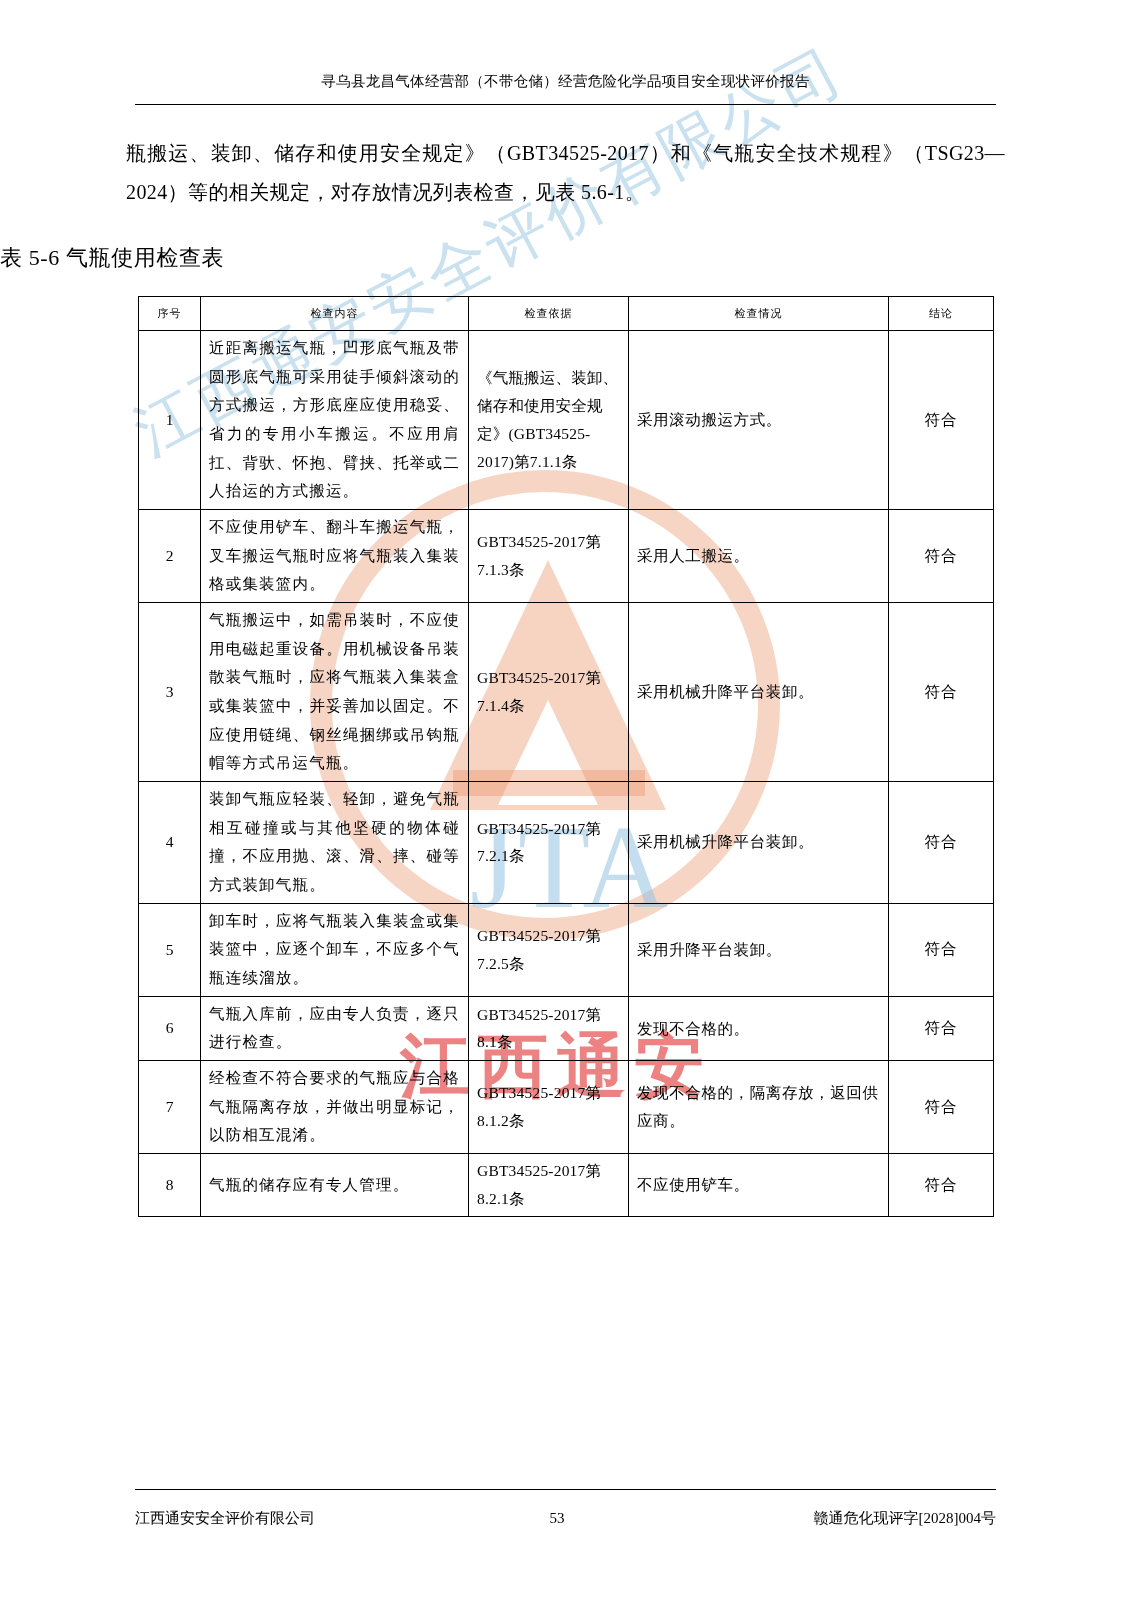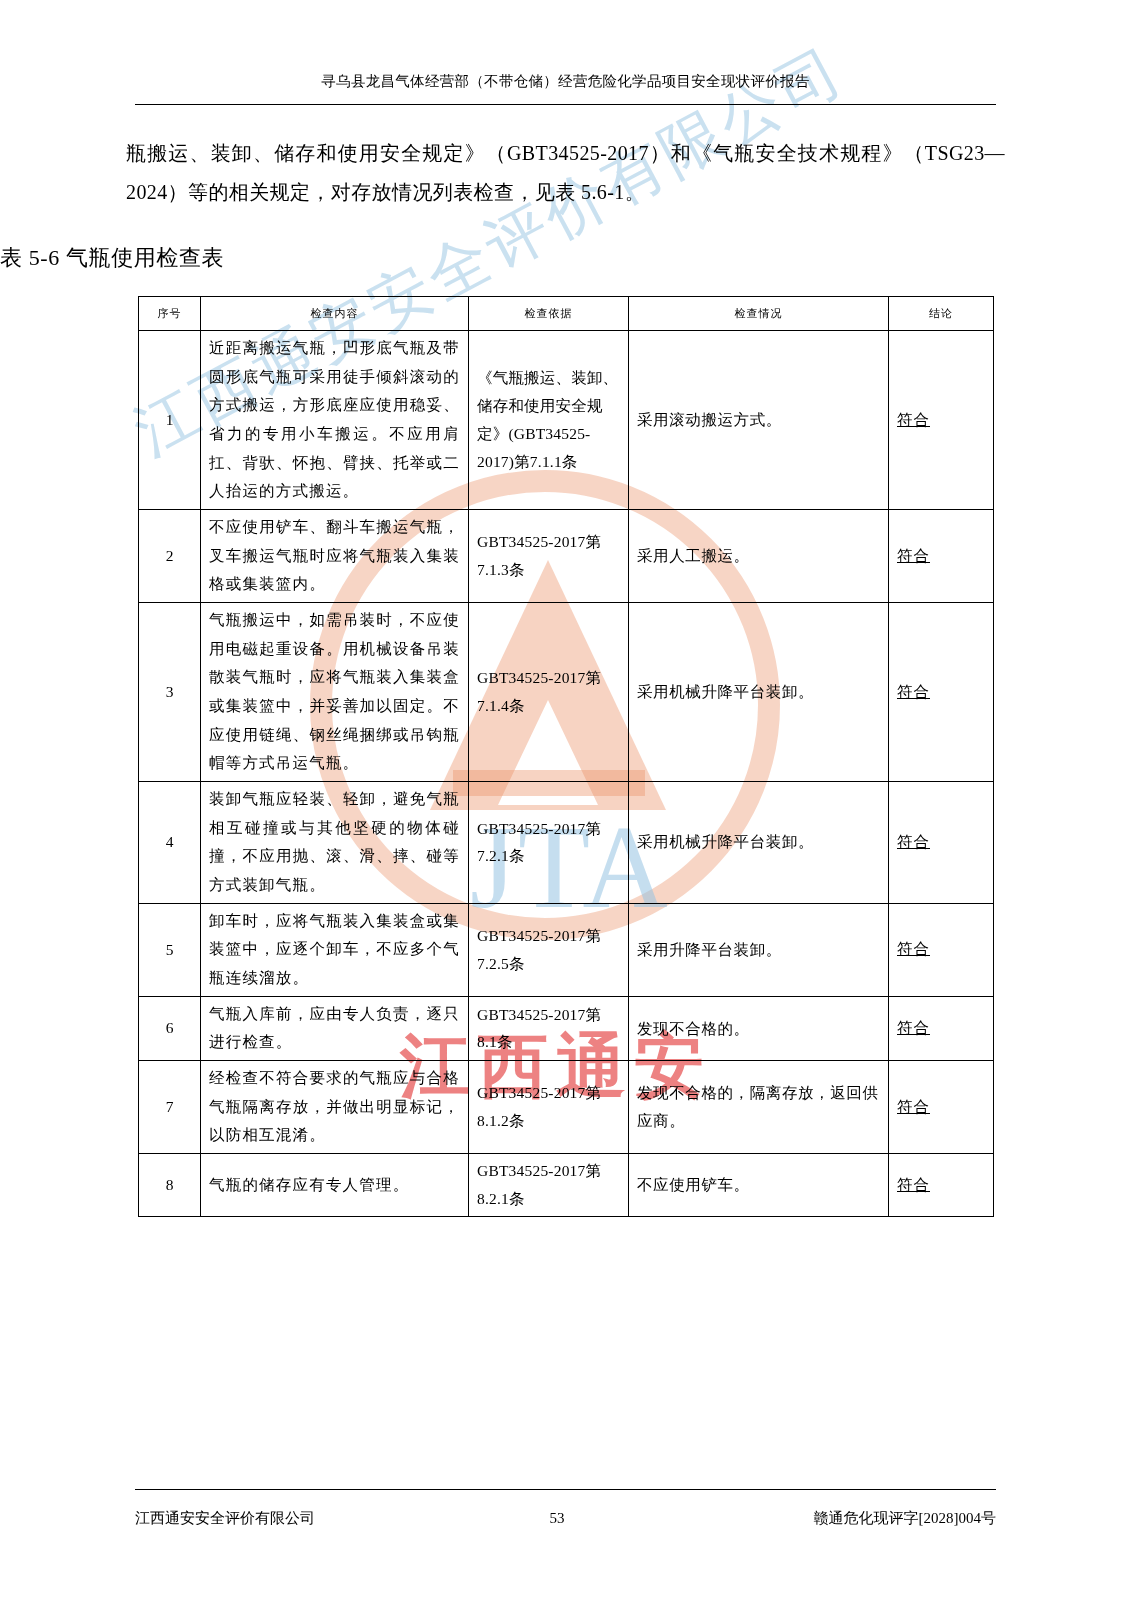--- a/index.html
+++ b/index.html
@@ -73,21 +73,21 @@
   col.c-no      { width:62px; }
   col.c-content { width:268px; }
   col.c-basis   { width:160px; }
   col.c-status  { width:260px; }
   col.c-concl   { width:105px; }
 
   td.no      { text-align:center; vertical-align:bottom; padding-bottom:10px; }
   td.content { text-align:justify; line-height:1.85; letter-spacing:1.2px; }
   td.basis   { line-height:1.8; letter-spacing:0.2px; }
   td.status  { line-height:1.8; letter-spacing:0.6px; padding-left:14px; }
-  td.concl   { letter-spacing:1px;text-decoration:underline; }
+  td.concl   { text-align:center; letter-spacing:1px; }
 
   
   .footer-rule {
     position:absolute;
     bottom:110px; left:135px; right:135px;
     border-bottom:1px solid #000;
   }
   .footer {
     position:absolute;
     bottom:72px; left:135px; right:135px;

